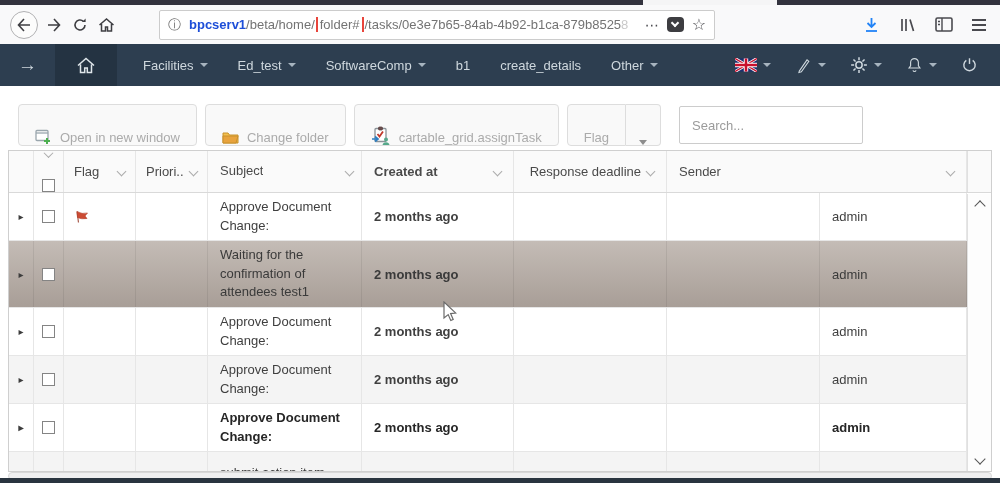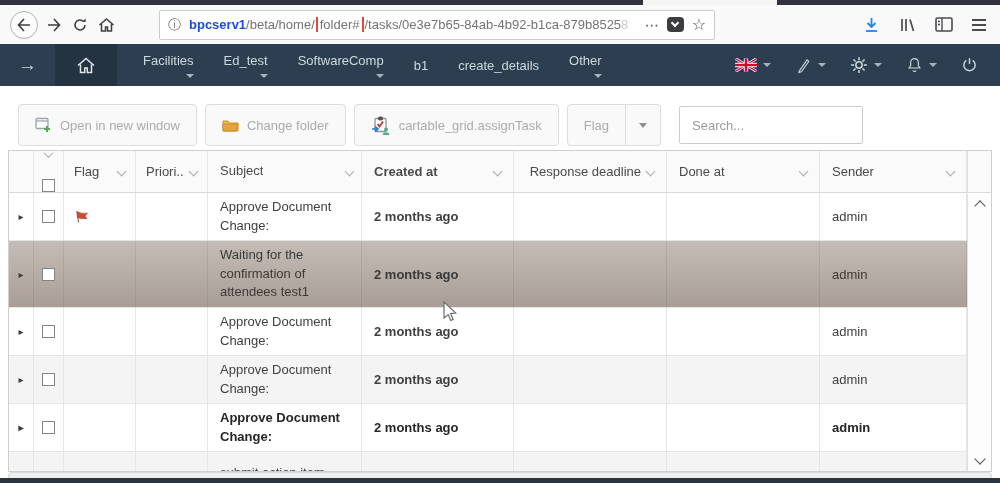--- a/index.html
+++ b/index.html
@@ -30,29 +30,29 @@
 
   .bt-right { margin-left:auto; display:flex; align-items:center; gap:19px; padding-right:4px; }
   .hamburger { display:flex; flex-direction:column; gap:3px; }
   .hamburger i { display:block; width:14px; height:2px; background:#4a4a4f; }
 
   
   .appnav { height:42px; background:#2d3e50; display:flex; align-items:center; color:#cfd8de; font-size:13px; }
   .appnav .fwd { color:#cfd8de; font-size:19px; padding:0 18px; }
   .homeblock { width:62px; height:42px; background:#243342; display:flex; align-items:center; justify-content:center; }
   .navitems { display:flex; align-items:center; gap:30px; margin-left:26px; }
-  .navitem { display:flex; align-items:flex-end; gap:6px; cursor:default;flex-direction:column; }
+  .navitem { display:flex; align-items:center; gap:6px; cursor:default; }
   .caret { width:0; height:0; border-left:4px solid transparent; border-right:4px solid transparent; border-top:4px solid #a7b4bf; }
   .nav-right { margin-left:auto; display:flex; align-items:center; gap:24px; padding-right:22px; }
   .nav-icon { display:flex; align-items:center; gap:6px; }
   .ukflag { width:22px; height:14px; display:block; }
 
   
   .actionbar { margin:18px 0 0 18px; height:42px; display:flex; align-items:stretch; gap:8px; }
-  .abtn { display:flex; align-items:center; gap:8px; padding:0 16px; background:#f9f9f9;
+  .abtn { display:flex; align-items:flex-end; gap:8px; padding:0 16px; background:#f9f9f9;
           border:1px solid #ddd; border-radius:4px; color:#ababab; font-size:13px; }
   .splitgroup { display:flex; }
   .splitgroup .abtn:first-child { border-radius:4px 0 0 4px; }
   .splitgroup .abtn:last-child { border-radius:0 4px 4px 0; border-left:none; padding:0 13px; }
   .dd-caret { width:0; height:0; border-left:4px solid transparent; border-right:4px solid transparent; border-top:5px solid #8d8d8d; }
   .searchbox { margin-left:10px; width:184px; height:38px; align-self:center; border:1px solid #ccc; border-radius:2px;
                padding:0 12px; font-size:13px; color:#be185d; outline:none; font-family:"Liberation Sans",sans-serif; }
   .searchbox::placeholder { color:#9b9b9b; }
 
   
@@ -296,24 +296,20 @@
         <span class="chev"></span>
       </div>
     <div class="cell c-created" style="justify-content:space-between;">
         <span class="hlabel">Created at</span>
         <span class="chev"></span>
       </div>
     <div class="cell c-resp" style="justify-content:flex-end;">
         <span class="hlabel">Response deadline</span>
         <span class="chev"></span>
       </div>
-    <div class="cell c-done" style="justify-content:space-between;">
-        <span class="hlabel">Done at</span>
-        <span class="chev"></span>
-      </div>
     <div class="cell c-sender" style="justify-content:space-between;">
         <span class="hlabel">Sender</span>
         <span class="chev"></span>
       </div>
     <div class="cell c-scrollsp" style="border-left:1px solid #e0e0e0;"></div>
   </div>
 
   <div class="gbody">
 
     <div class="grow r h48">

